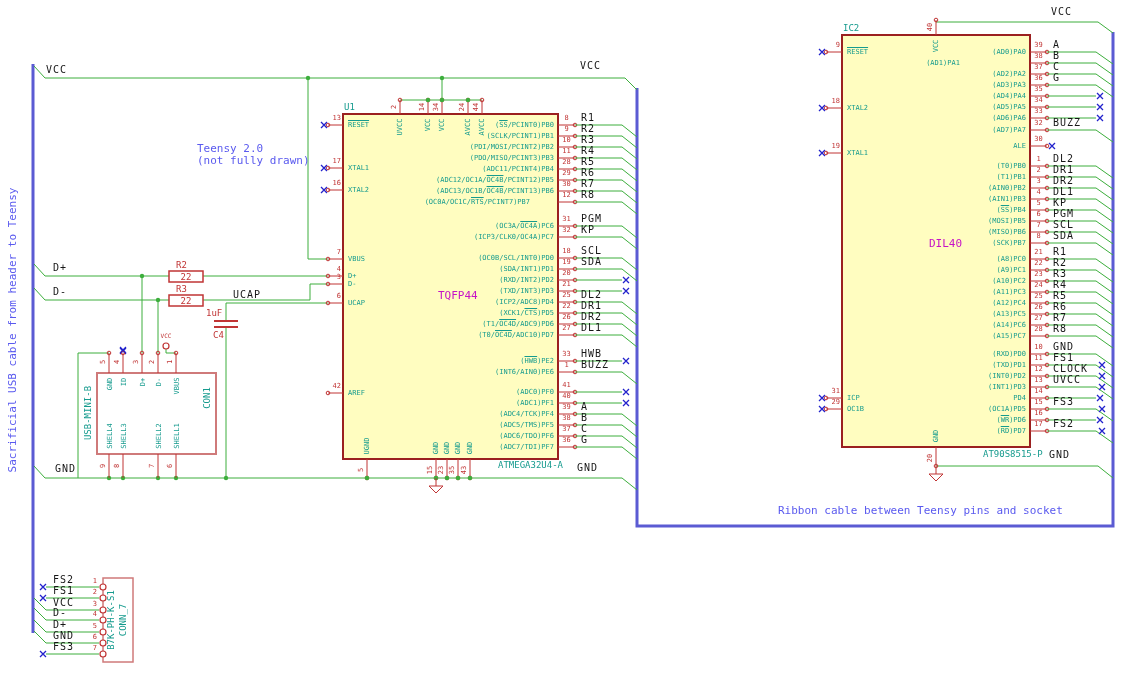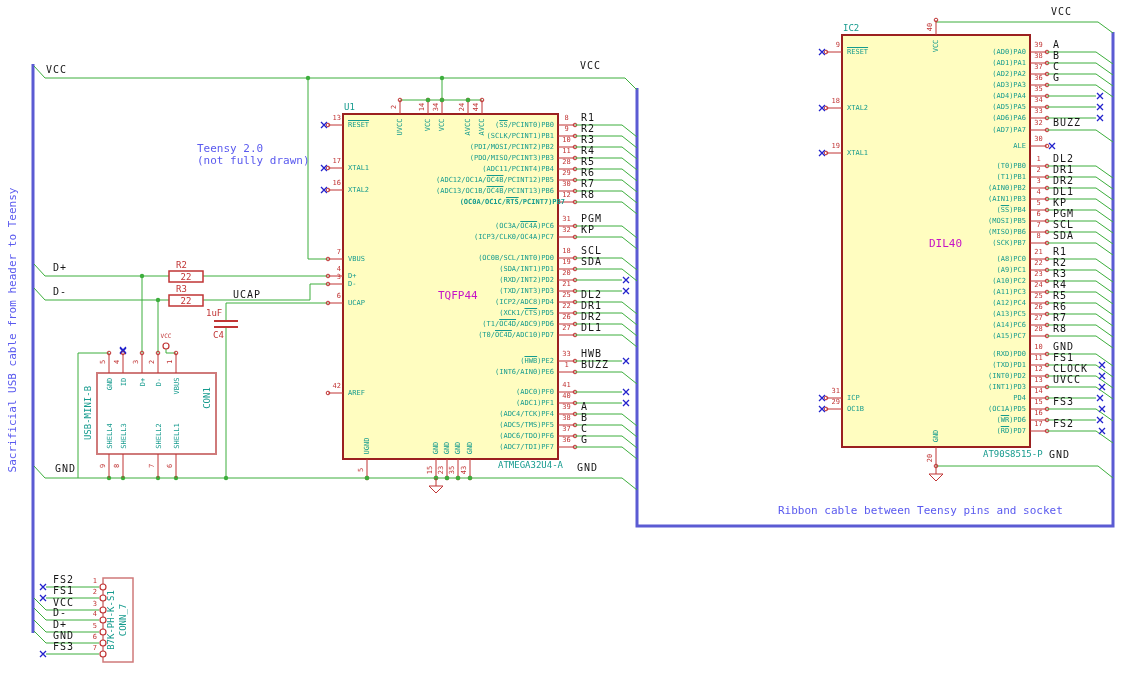--- a/index.html
+++ b/index.html
@@ -465,21 +465,21 @@
     <div class="t pnum ctr" style="left: 559px; top: 159px; width: 15px;">28</div>
     <div class="t pname ra" style="left: 388px; top: 166px; width: 166px;"><span>(ADC11/PCINT4)PB4</span></div>
     <div class="t netlbl" style="left: 581px; top: 157px;">R5</div>
     <div class="t pnum ctr" style="left: 559px; top: 170px; width: 15px;">29</div>
     <div class="t pname ra" style="left: 388px; top: 177px; width: 166px;"><span>(ADC12/OC1A/</span><span class="ol">OC4B</span><span>/PCINT12)PB5</span></div>
     <div class="t netlbl" style="left: 581px; top: 168px;">R6</div>
     <div class="t pnum ctr" style="left: 559px; top: 181px; width: 15px;">30</div>
     <div class="t pname ra" style="left: 388px; top: 188px; width: 166px;"><span>(ADC13/OC1B/</span><span class="ol">OC4B</span><span>/PCINT13)PB6</span></div>
     <div class="t netlbl" style="left: 581px; top: 179px;">R7</div>
     <div class="t pnum ctr" style="left: 559px; top: 192px; width: 15px;">12</div>
-    <div class="t pname ra" style="left: 399px; top: 199px; width: 166px; font-weight: bold;"><span>(OC0A/OC1C/</span><span class="ol">RTS</span><span>/PCINT7)PB7</span></div>
+    <div class="t pname ra" style="left: 364px; top: 199px; width: 166px;"><span>(OC0A/OC1C/</span><span class="ol">RTS</span><span>/PCINT7)PB7</span></div>
     <div class="t netlbl" style="left: 581px; top: 190px;">R8</div>
     <div class="t pnum ctr" style="left: 559px; top: 216px; width: 15px;">31</div>
     <div class="t pname ra" style="left: 388px; top: 223px; width: 166px;"><span>(OC3A/</span><span class="ol">OC4A</span><span>)PC6</span></div>
     <div class="t netlbl" style="left: 581px; top: 214px;">PGM</div>
     <div class="t pnum ctr" style="left: 559px; top: 227px; width: 15px;">32</div>
     <div class="t pname ra" style="left: 388px; top: 234px; width: 166px;"><span>(ICP3/CLK0/OC4A)PC7</span></div>
     <div class="t netlbl" style="left: 581px; top: 225px;">KP</div>
     <div class="t pnum ctr" style="left: 559px; top: 248px; width: 15px;">18</div>
     <div class="t pname ra" style="left: 388px; top: 255px; width: 166px;"><span>(OC0B/SCL/INT0)PD0</span></div>
     <div class="t netlbl" style="left: 581px; top: 246px;">SCL</div>
@@ -554,21 +554,21 @@
     <div class="t pnum ra" style="left: 824px; top: 143px; width: 16px;">19</div>
     <div class="t pname" style="left: 847px; top: 150px;"><span>XTAL1</span></div>
     <div class="t pnum ra" style="left: 824px; top: 388px; width: 16px;">31</div>
     <div class="t pname" style="left: 847px; top: 395px;"><span>ICP</span></div>
     <div class="t pnum ra" style="left: 824px; top: 399px; width: 16px;">29</div>
     <div class="t pname" style="left: 847px; top: 406px;"><span>OC1B</span></div>
     <div class="t pnum ctr" style="left: 1031px; top: 42px; width: 15px;">39</div>
     <div class="t pname ra" style="left: 860px; top: 49px; width: 166px;"><span>(AD0)PA0</span></div>
     <div class="t netlbl" style="left: 1053px; top: 40px;">A</div>
     <div class="t pnum ctr" style="left: 1031px; top: 53px; width: 15px;">38</div>
-    <div class="t pname ra" style="left: 860px; top: 60px; width: 166px;"><span>(AD1)PA1</span></div>
+    <div class="t pname ra" style="left: 860px; top: 60px; width: 166px; text-align: center;"><span>(AD1)PA1</span></div>
     <div class="t netlbl" style="left: 1053px; top: 51px;">B</div>
     <div class="t pnum ctr" style="left: 1031px; top: 64px; width: 15px;">37</div>
     <div class="t pname ra" style="left: 860px; top: 71px; width: 166px;"><span>(AD2)PA2</span></div>
     <div class="t netlbl" style="left: 1053px; top: 62px;">C</div>
     <div class="t pnum ctr" style="left: 1031px; top: 75px; width: 15px;">36</div>
     <div class="t pname ra" style="left: 860px; top: 82px; width: 166px;"><span>(AD3)PA3</span></div>
     <div class="t netlbl" style="left: 1053px; top: 73px;">G</div>
     <div class="t pnum ctr" style="left: 1031px; top: 86px; width: 15px;">35</div>
     <div class="t pname ra" style="left: 860px; top: 93px; width: 166px;"><span>(AD4)PA4</span></div>
     <div class="t pnum ctr" style="left: 1031px; top: 97px; width: 15px;">34</div>

